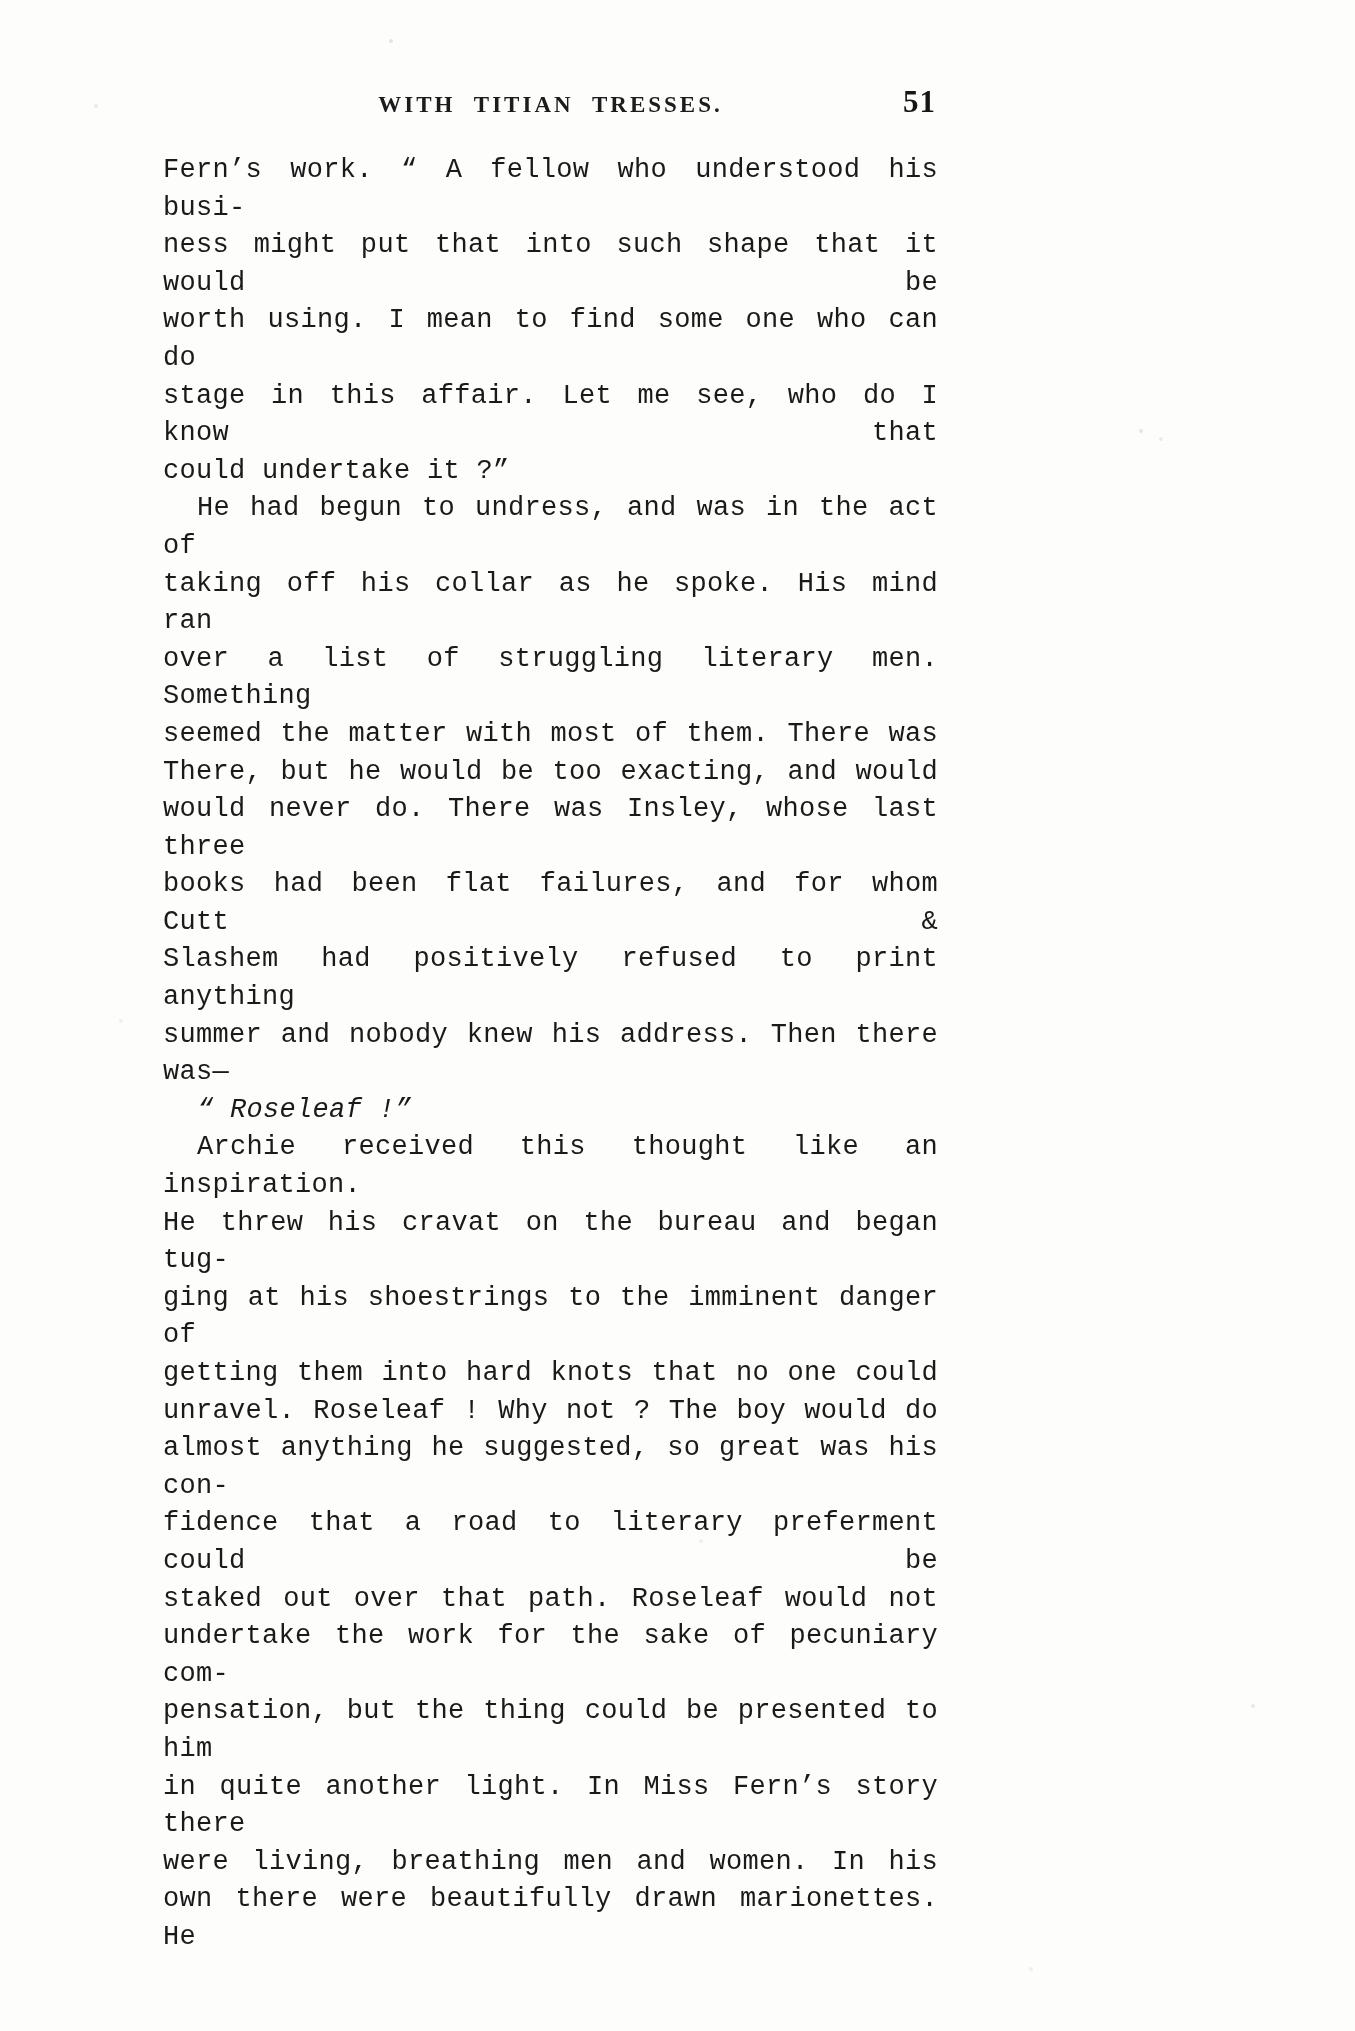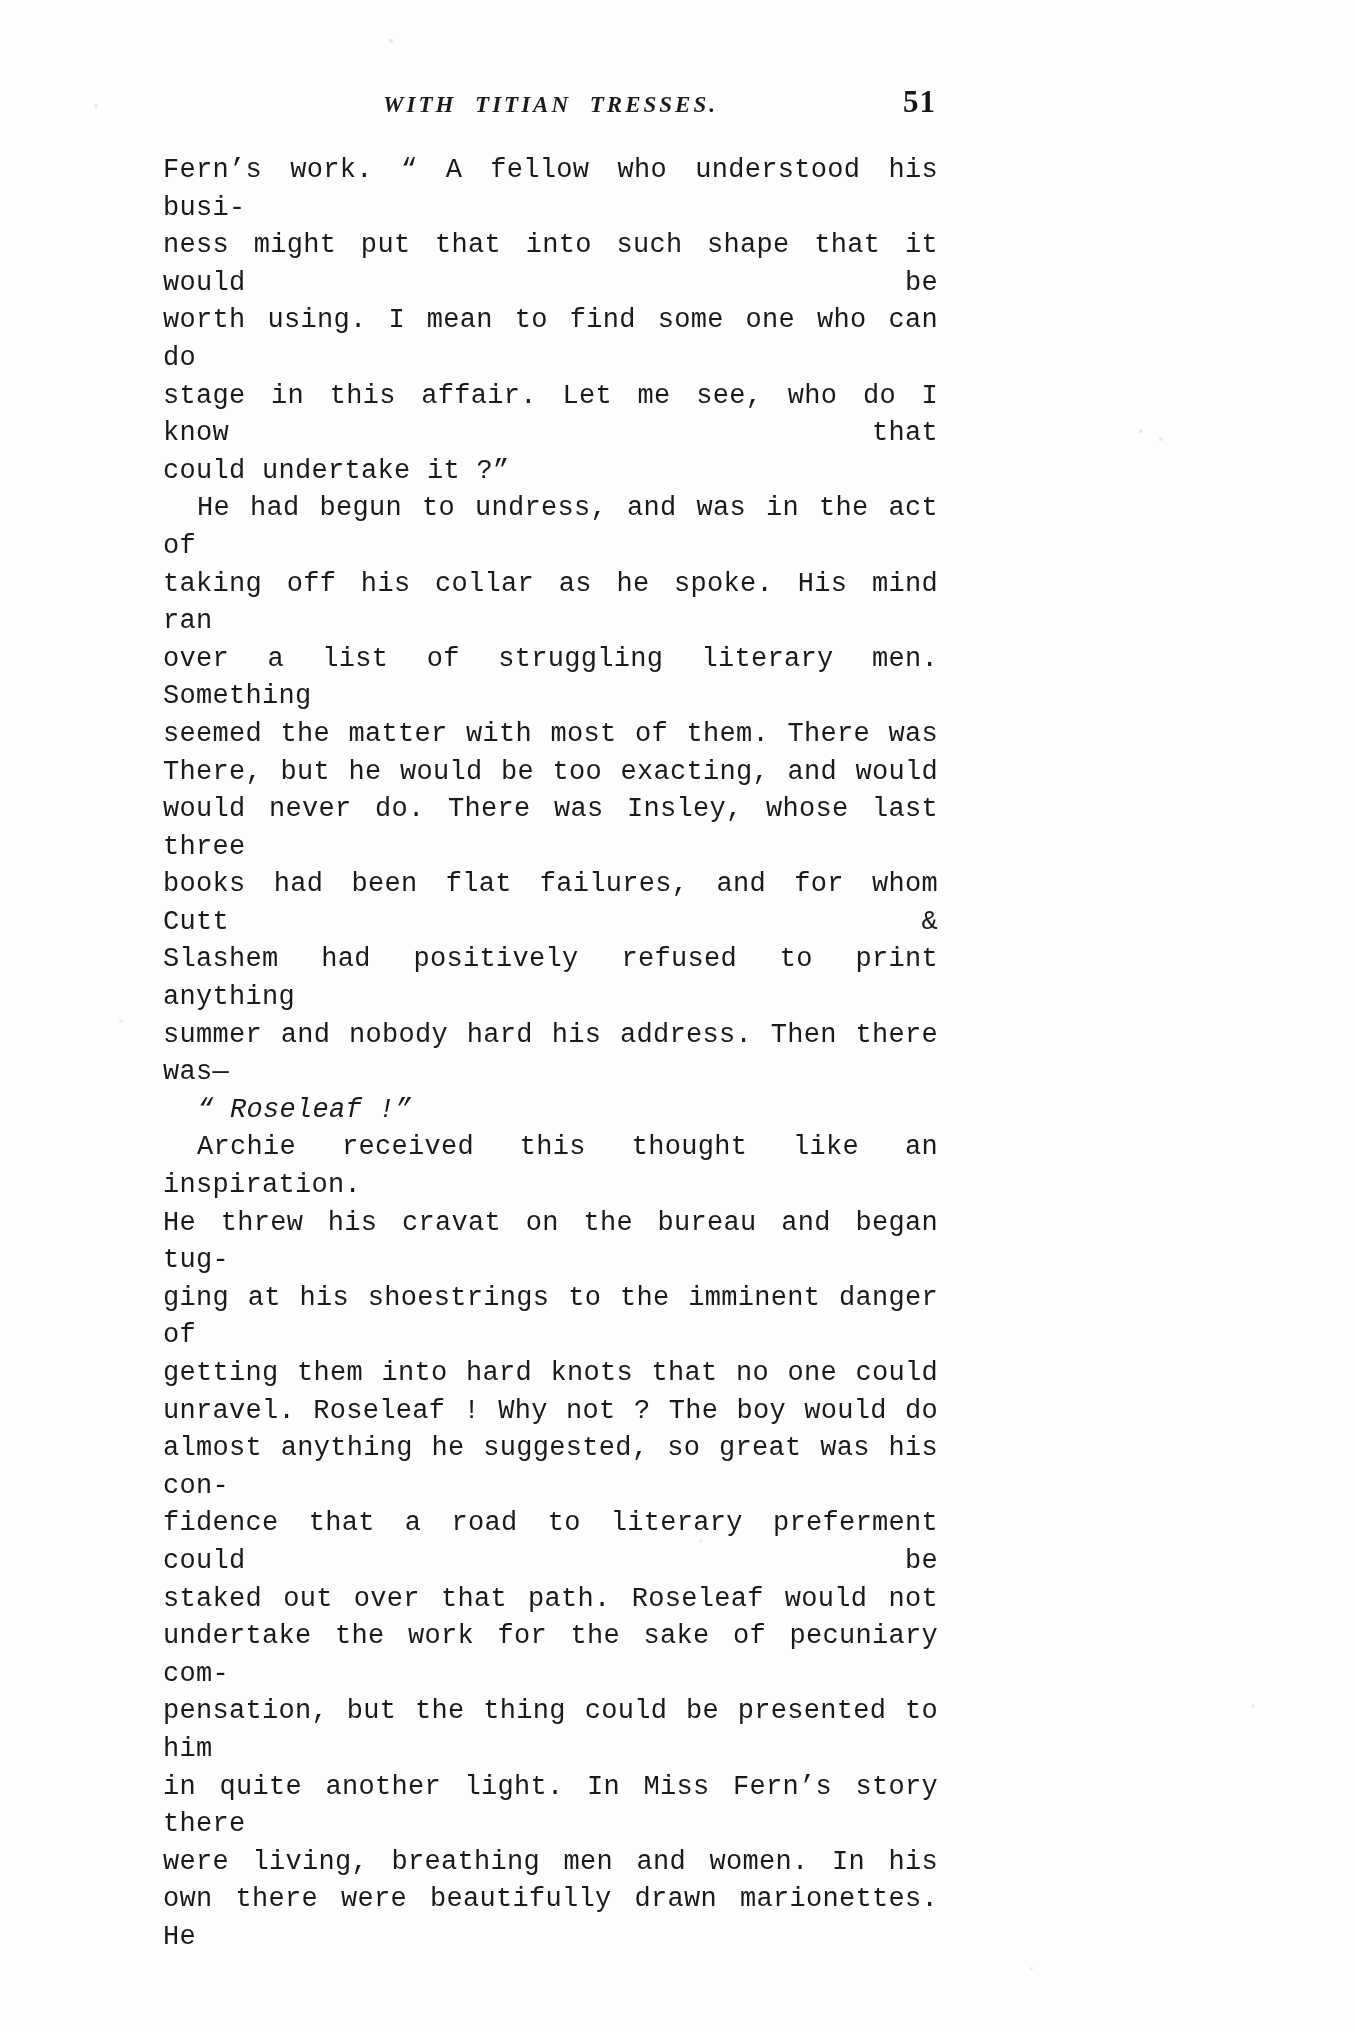--- a/index.html
+++ b/index.html
@@ -28,21 +28,20 @@
   .running-title {
     position:absolute;
     left:0; right:0;
     top:8px;
     text-align:center;
     font-weight:700;
     font-size:23px;
     letter-spacing:3px;
     word-spacing:10px;
     color:#1c1c1c;
-    font-style:italic;
   }
   .page-number {
     position:absolute;
     right:2px;
     top:0;
     font-weight:700;
     font-size:31px;
     letter-spacing:1px;
     color:#161616;
   }
@@ -106,21 +105,21 @@
 
       <p class="para">
         <span class="line indent">He had begun to undress, and was in the act of</span>
         <span class="line">taking off his collar as he spoke.  His mind ran</span>
         <span class="line">over a list of struggling literary men.  Something</span>
         <span class="line">seemed the matter with most of them.  There was</span>
         <span class="line">There, but he would be too exacting, and would</span>
         <span class="line">would never do.  There was Insley, whose last three</span>
         <span class="line">books had been flat failures, and for whom Cutt &amp;</span>
         <span class="line">Slashem had positively refused to print anything</span>
-        <span class="line">summer and nobody hard his address.  Then there</span>
+        <span class="line">summer and nobody knew his address.  Then there</span>
         <span class="line last">was—</span>
       </p>
 
       <p class="para italic">
         <span class="line indent last">“ Roseleaf !”</span>
       </p>
 
       <p class="para">
         <span class="line indent">Archie received this thought like an inspiration.</span>
         <span class="line">He threw his cravat on the bureau and began tug-</span>

